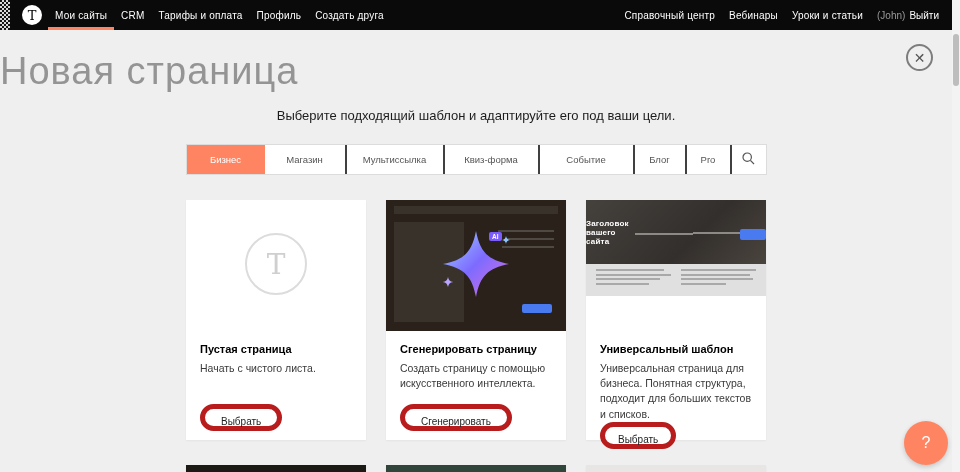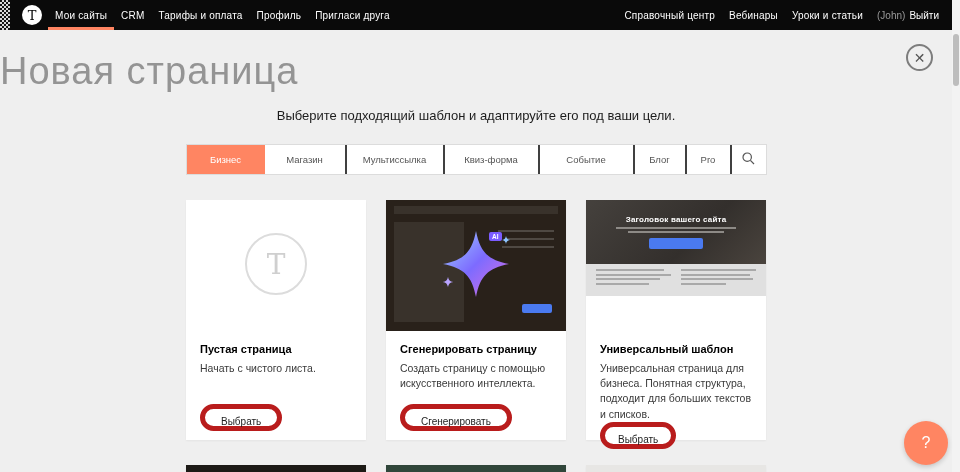--- a/index.html
+++ b/index.html
@@ -76,21 +76,21 @@
   .ai-rect { position:absolute; background:rgba(255,255,255,.08); }
   .ai-line { position:absolute; background:rgba(255,255,255,.18); height:2px; }
   .ai-blue { position:absolute; background:#4a7af0; }
   .ai-star-wrap { position:absolute; top:50%; left:50%; transform:translate(-50%,-50%); }
   .ai-badge { position:absolute; top:32px; left:103px; background:#7b5cff; color:#fff;
               font-size:6.5px; padding:1px 3px; border-radius:2px; font-weight:bold; }
 
   
   .preview-universal { background:#fff; }
   .pu-hero { height:64px; background:linear-gradient(135deg,#45413d,#332f2c 60%,#4a443e);
-             display:flex; flex-direction:column; align-items:center; justify-content:center; }
+             display:flex; align-items:center; justify-content:center; }
   .pu-heading { color:#fff; font-size:8px; font-weight:bold; letter-spacing:.2px; }
   .pu-sub { margin-top:3px; width:120px; height:2px; background:#8d8a86; }
   .pu-sub2 { margin-top:2px; width:96px; height:2px; background:#8d8a86; }
   .pu-btn { margin-top:5px; width:54px; height:11px; border-radius:2px; background:#4a7af0; }
   .pu-text { height:32px; background:#e0e0e0; padding:5px 10px; display:flex; gap:10px; }
   .pu-col { flex:1; }
   .pu-bar { height:2px; background:#a9a9a9; margin-bottom:2.5px; }
 
   
   .preview-dark { background:#1d1a16; }
@@ -107,21 +107,21 @@
 <div class="app">
 
   <div class="topbar">
     <div class="checker"></div>
     <div class="logo">T</div>
     <div class="nav">
       <div class="nav-item active">Мои сайты</div>
       <div class="nav-item">CRM</div>
       <div class="nav-item">Тарифы и оплата</div>
       <div class="nav-item">Профиль</div>
-      <div class="nav-item">Пригласи друга</div>
+      <div class="nav-item">Создать друга</div>
     </div>
     <div class="nav-right">
       <div class="nav-item">Справочный центр</div>
       <div class="nav-item">Вебинары</div>
       <div class="nav-item">Уроки и статьи</div>
       <div class="user">
         <span class="uname">(John)</span>
         <span class="ulogout">Выйти</span>
       </div>
     </div>

